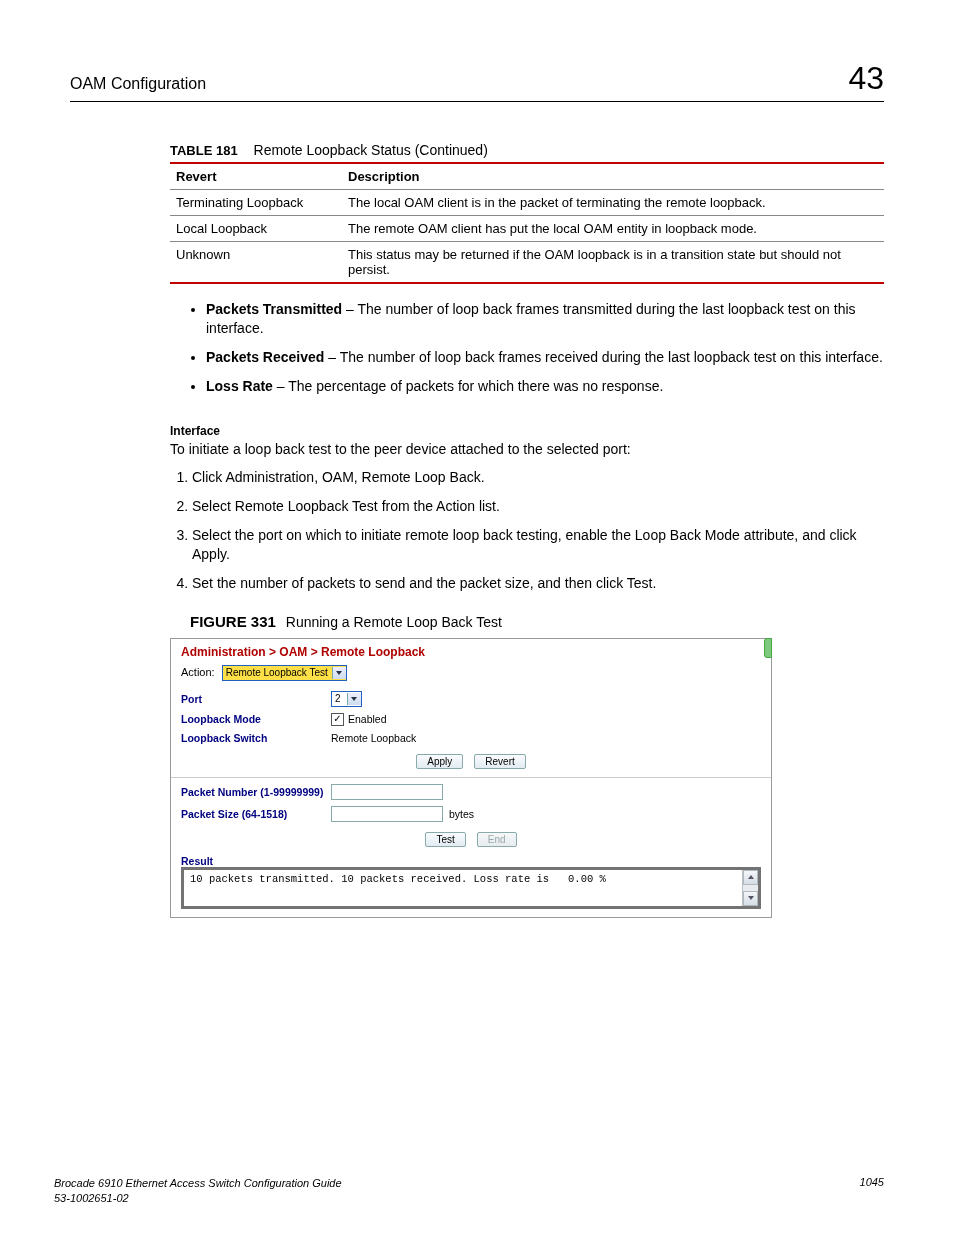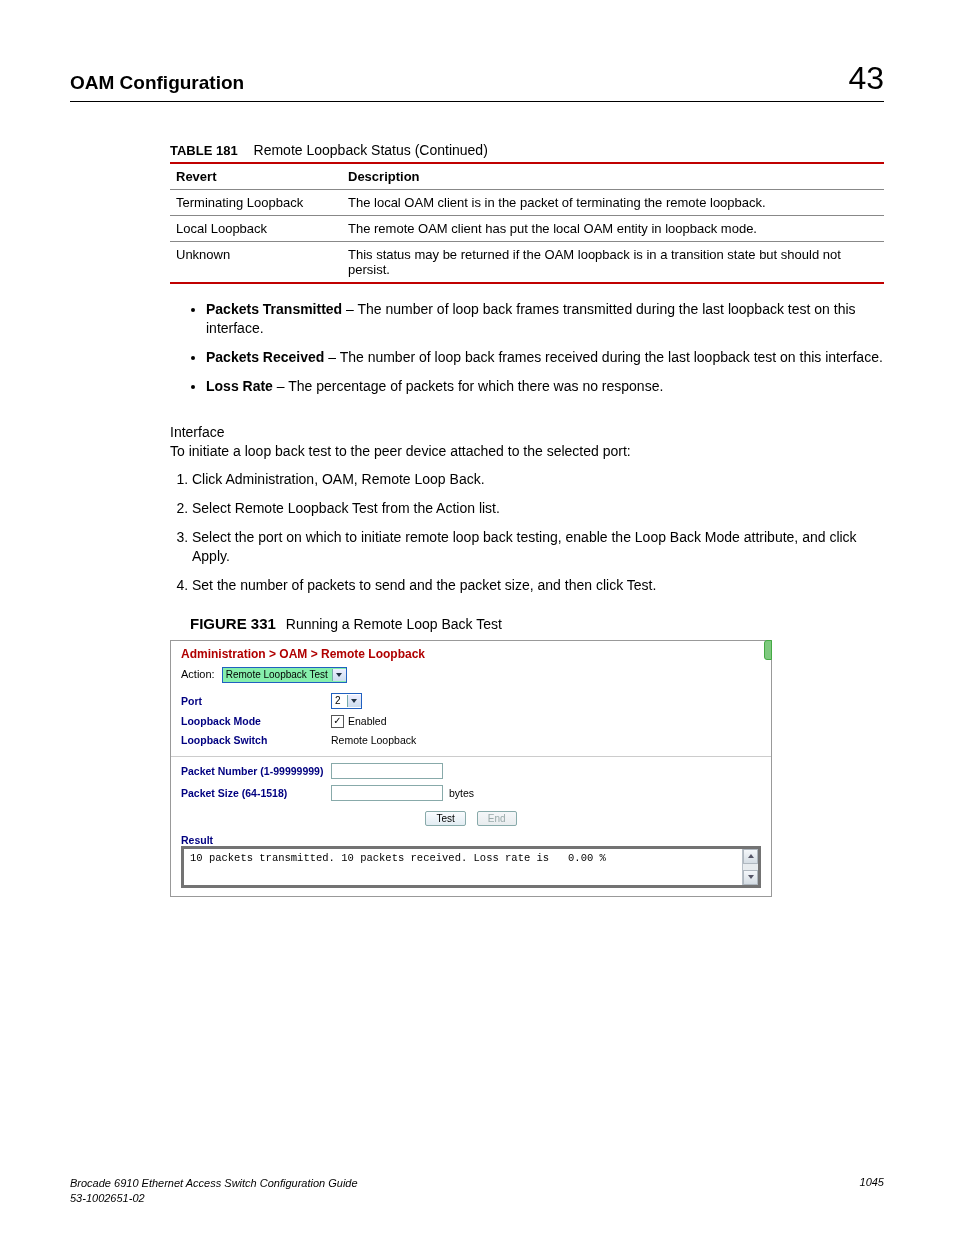--- a/index.html
+++ b/index.html
@@ -18,21 +18,21 @@
     min-height: 1235px;
   }
   .header {
     display: flex;
     justify-content: space-between;
     align-items: baseline;
     border-bottom: 1px solid #000;
     padding-bottom: 4px;
     margin-bottom: 40px;
   }
-  .header-left { font-size: 19px; font-weight: bold; }
+  .header-left { font-size: 16px; }
   .header-right { font-size: 32px; font-weight: normal; }
   .content { margin-left: 100px; }
   .table-caption { margin-bottom: 4px; }
   .table-caption .tnum { font-weight: bold; font-size: 13px; }
   .table-caption .ttitle { font-size: 14px; margin-left: 12px; }
   table.status {
     border-collapse: collapse;
     width: 100%;
     font-size: 13px;
   }
@@ -46,21 +46,21 @@
   table.status td {
     padding: 5px 6px;
     border-bottom: 1px solid #888;
     vertical-align: top;
   }
   table.status tr:last-child td { border-bottom: 2px solid #c00000; }
   .col-state { width: 160px; }
   ul.bullets { margin: 16px 0 28px 36px; padding: 0; }
   ul.bullets li { margin-bottom: 10px; line-height: 1.35; }
   .bold-run { font-weight: bold; }
-  .section-h { font-weight: normal; font-size: 14px; margin-top: 18px; margin-bottom: 2px; }
+  .section-h { font-weight: bold; font-size: 12px; margin-top: 18px; margin-bottom: 2px; }
   .para { font-size: 14px; line-height: 1.35; }
   ol.steps { margin: 10px 0 16px 22px; padding: 0; }
   ol.steps li { margin-bottom: 10px; line-height: 1.35; }
   .fig-caption { margin: 20px 0 8px 0; }
   .fig-caption .fnum { font-weight: bold; font-size: 15px; margin-left: 20px; }
   .fig-caption .ftitle { font-size: 14px; margin-left: 6px; }
 
   
   .fig-box {
     border: 1px solid #999;
@@ -80,21 +80,21 @@
   }
   .fig-inner { padding: 6px 10px 8px 10px; }
   .crumb { color: #b00000; font-weight: bold; font-size: 12px; margin-bottom: 6px; }
   .action-row { margin-bottom: 10px; }
   .action-row .albl { font-size: 11px; margin-right: 4px; }
   .action-select {
     display: inline-flex; align-items: center;
     border: 1px solid #2060c0;
     height: 14px;
     font-size: 10px;
-    background: #86efac;
+    background: #fde047;
     padding: 0 0 0 3px;
   }
   .action-select .sel-btn {
     width: 13px; height: 12px;
     background: linear-gradient(#eef, #cde);
     border-left: 1px solid #7aa;
     margin-left: 4px;
     display: inline-flex; justify-content: center; align-items: center;
   }
   .tri-down {
@@ -150,21 +150,21 @@
     width: 0; height: 0; border-left: 3px solid transparent; border-right: 3px solid transparent;
     border-bottom: 4px solid #556;
   }
   .tri-dn {
     width: 0; height: 0; border-left: 3px solid transparent; border-right: 3px solid transparent;
     border-top: 4px solid #556;
   }
 
   .footer {
     position: absolute;
-    left: 70px; right: 70px; bottom: 30px;
+    left: 54px; right: 70px; bottom: 30px;
     display: flex; justify-content: space-between;
     font-size: 11px; font-style: italic;
   }
   .footer .fl { line-height: 1.3; }
   .footer .fr { font-style: italic; }
 </style>
 </head>
 <body>
 
 <div class="page">
@@ -249,20 +249,24 @@
             <span class="fld-label">Loopback Mode</span>
             <span class="chk"></span>
             <span class="plain-val">Enabled</span>
           </div>
           <div class="fld-row">
             <span class="fld-label">Loopback Switch</span>
             <span class="plain-val">Remote Loopback</span>
           </div>
         </div>
 
+        <div class="btn-row">
+          <span class="wbtn">Apply</span>
+          <span class="wbtn">Revert</span>
+        </div>
 
         <div class="divider"></div>
 
         <div class="fld-block">
           <div class="fld-row">
             <span class="fld-label">Packet Number (1-99999999)</span>
             <span class="txtin" style="width:110px;"></span>
           </div>
           <div class="fld-row">
             <span class="fld-label">Packet Size (64-1518)</span>

